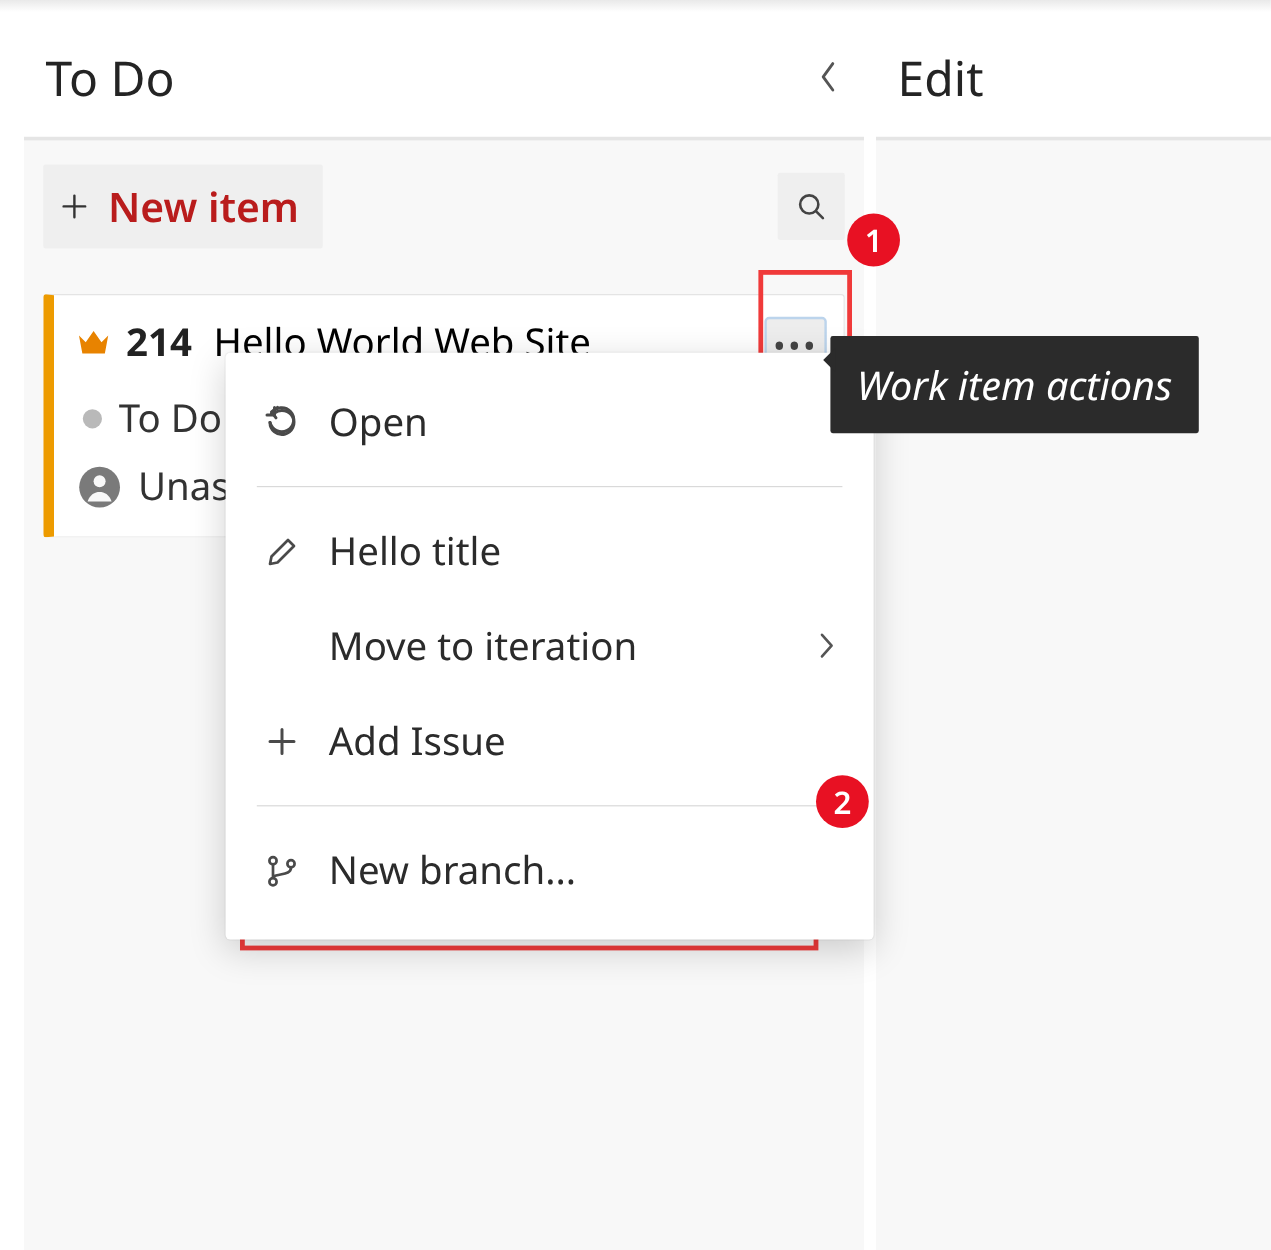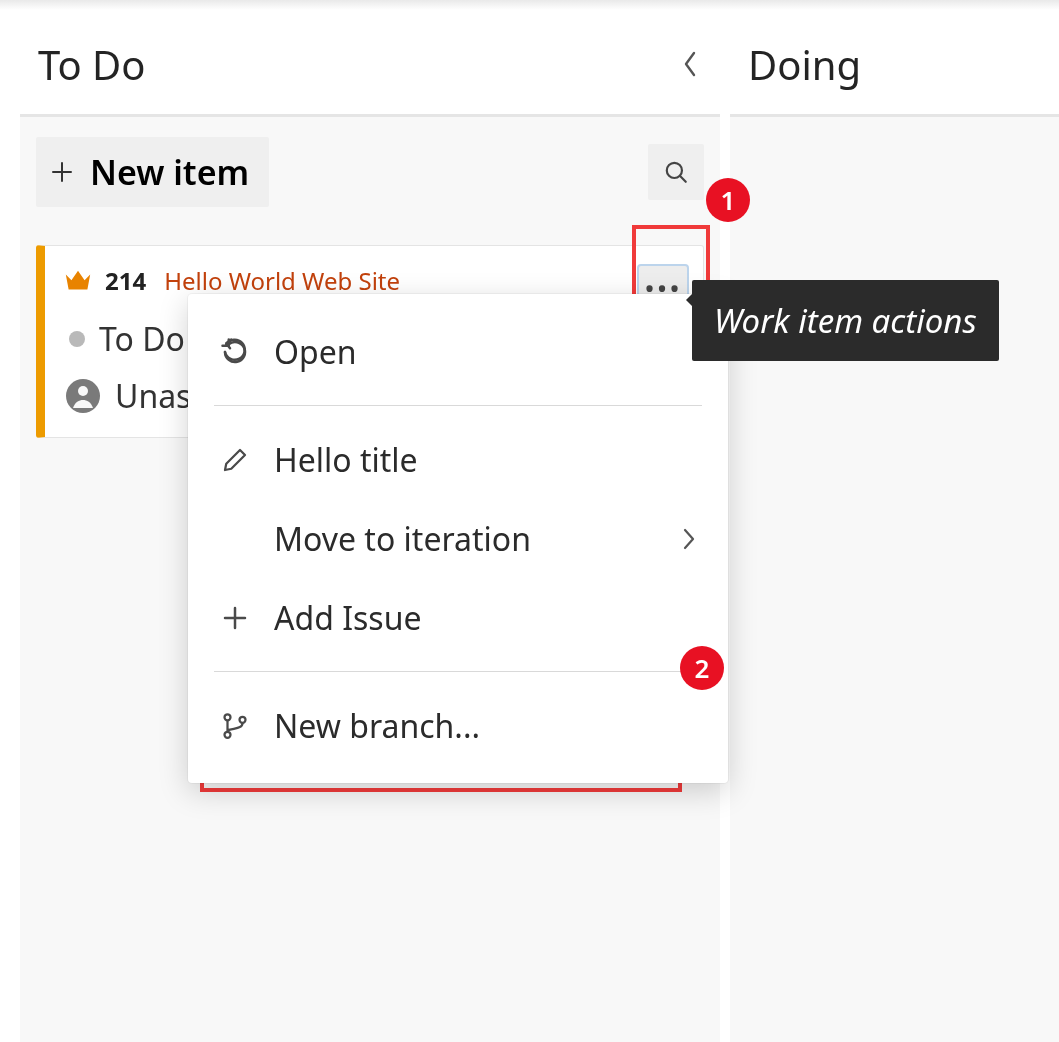--- a/index.html
+++ b/index.html
@@ -20,30 +20,30 @@
   .col-header .spacer { flex:1; }
   .chev { width:40px; height:40px; display:flex; align-items:center; justify-content:center; color:#555; }
   .chev svg { width:16px; height:26px; }
 
   .col-body { border-top:3px solid #e5e5e5; background:#f8f8f8; flex:1; padding:20px 16px; position:relative; }
   .col-doing .col-body { padding:20px 16px; }
 
   .toolbar { display:flex; align-items:center; gap:12px; }
   .new-item { display:inline-flex; align-items:center; gap:16px; background:#efefef; padding:12px 20px 12px 14px; border-radius:2px; cursor:pointer; }
   .new-item .plus { width:24px; height:24px; color:#333; }
-  .new-item .label { font-size:34px; font-weight:600; color:#000000; }
+  .new-item .label { font-size:34px; font-weight:600; color:#b91c1c; }
   .toolbar .spacer { flex:1; }
   .search-btn { width:56px; height:56px; background:#efefef; border-radius:2px; display:flex; align-items:center; justify-content:center; cursor:pointer; }
   .search-btn svg { width:26px; height:26px; color:#444; }
 
   .card { margin-top:38px; background:#fff; border:1px solid #e4e4e4; border-left:9px solid #ed9b00; border-radius:3px; padding:18px 18px 20px 18px; position:relative; width:100%; }
   .card-row1 { display:flex; align-items:center; gap:12px; }
   .crown { width:30px; height:28px; color:#e88300; }
-  .card-id { font-size:24px; font-weight:700; color:#222; }
-  .card-title { font-size:24px; color:#c2410c; margin-left:6px; white-space:nowrap; overflow:hidden; text-overflow:ellipsis; }
+  .card-id { font-size:32px; font-weight:700; color:#222; }
+  .card-title { font-size:32px; color:#000000; margin-left:6px; white-space:nowrap; overflow:hidden; text-overflow:ellipsis; }
   .more-btn { position:absolute; right:14px; top:18px; width:52px; height:48px; display:flex; align-items:center; justify-content:center; background:#ededed; border:2px solid #bcd4ec; border-radius:4px; cursor:pointer; }
   .more-btn .dots { font-size:28px; letter-spacing:2px; color:#444; line-height:0; }
   .status-row { display:flex; align-items:center; gap:14px; margin-top:20px; margin-left:6px; }
   .status-dot { width:16px; height:16px; border-radius:50%; background:#b9b9b9; }
   .status-text { font-size:32px; color:#333; }
   .assign-row { display:flex; align-items:center; gap:14px; margin-top:14px; margin-left:2px; }
   .person-icon { width:36px; height:36px; color:#7a7a7a; }
   .assign-text { font-size:32px; color:#333; }
 
   
@@ -133,21 +133,21 @@
                 </svg>
             </span>
             <span class="assign-text">Unassigned</span>
           </div>
         </div>
       </div>
     </div>
 
     <div class="col col-doing">
       <div class="col-header">
-        <div class="col-title">Doing</div>
+        <div class="col-title">Edit</div>
       </div>
       <div class="col-body"></div>
     </div>
 
   </div>
 
   <div class="callout-box" style="left:632px; top:225px; width:78px; height:74px;"></div>
   <div class="badge" style="left:706px; top:178px;">1</div>
 
   <div class="tooltip" style="left:692px; top:280px;">

